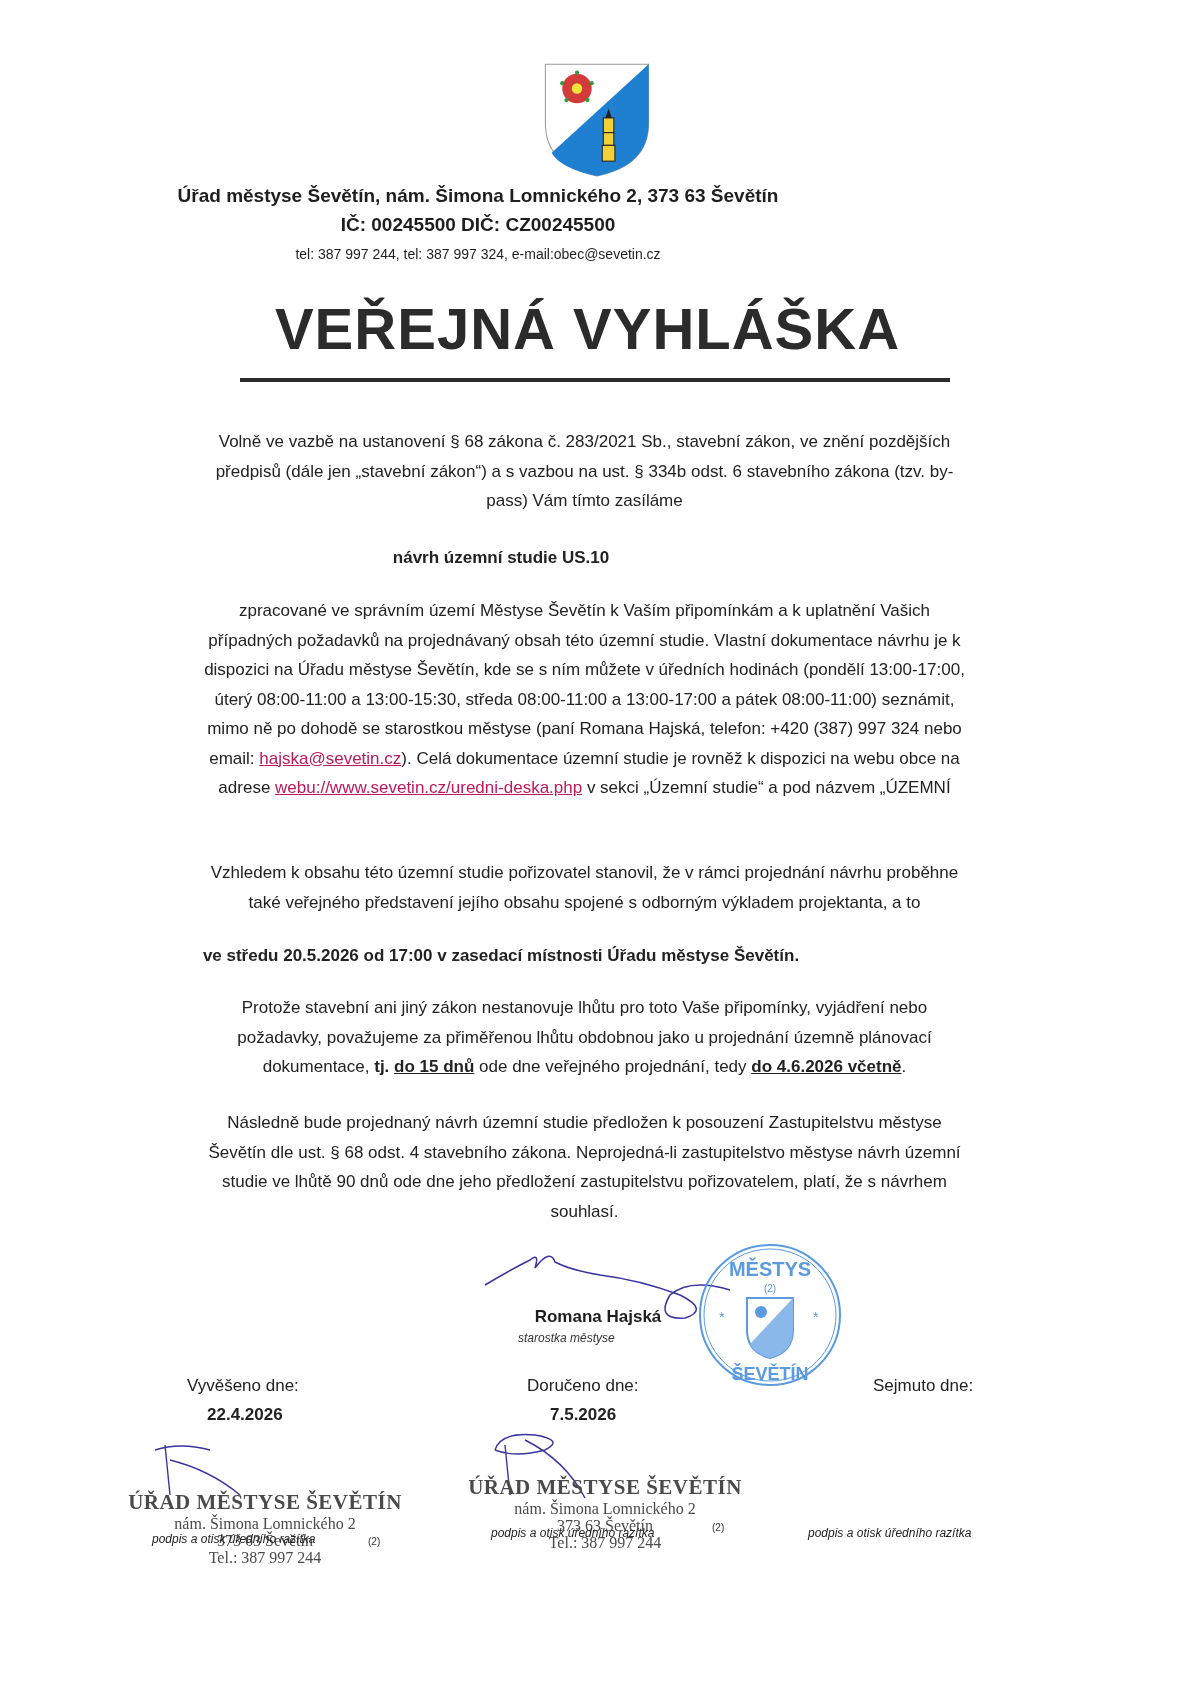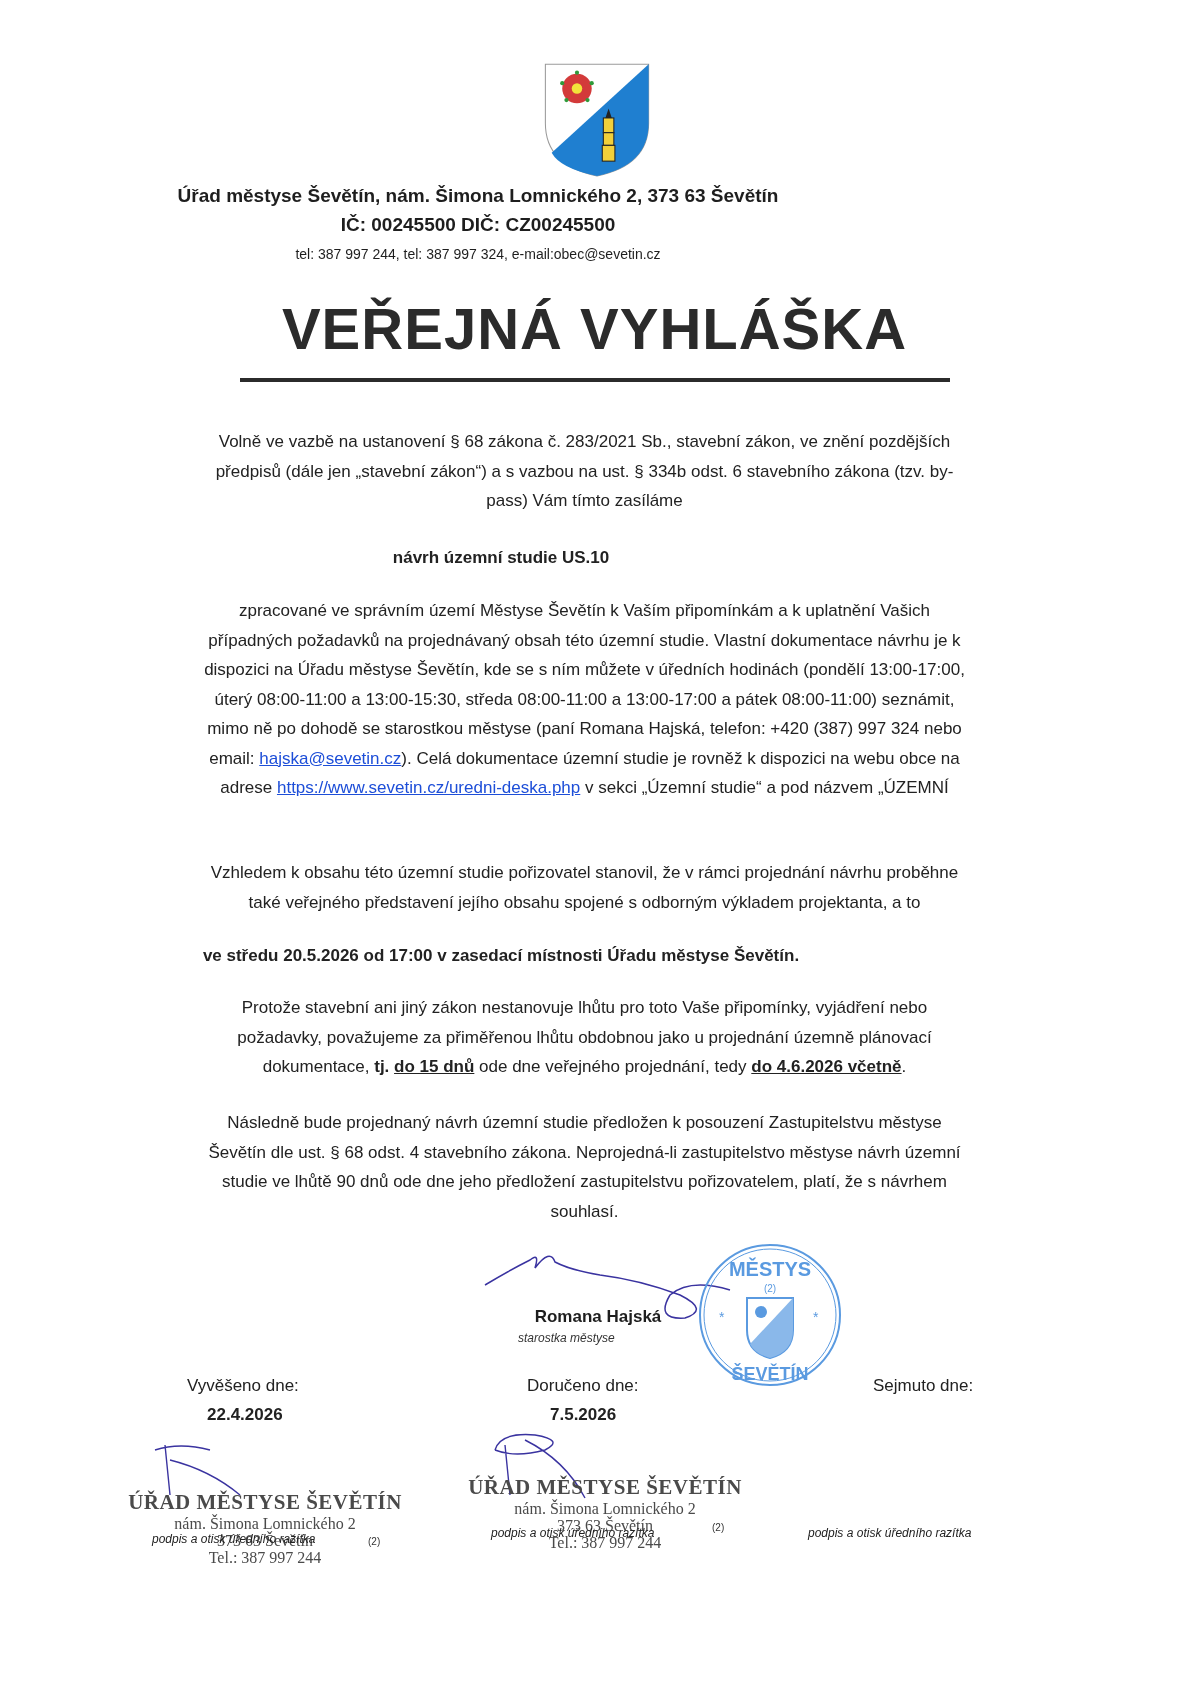--- a/index.html
+++ b/index.html
@@ -11,35 +11,35 @@
 
   
   .coa { position: absolute; left: 538px; top: 60px; width: 118px; height: 118px; }
 
   .header { position: absolute; left: 0; width: 956px; text-align: center; }
   .h-line1 { top: 185px; font-size: 19px; font-weight: bold; }
   .h-line2 { top: 214px; font-size: 19px; font-weight: bold; }
   .h-line3 { top: 246px; font-size: 14px; }
 
   .title {
-    position: absolute; left: 242px; top: 300px; width: 705px;
+    position: absolute; left: 235px; top: 300px; width: 705px;
     text-align: center; font-size: 58px; font-weight: bold; letter-spacing: 1px;
     color: #2b2b2b; line-height: 1;
   }
   .title-rule { position: absolute; left: 240px; top: 378px; width: 710px; height: 4px; background: #2b2b2b; }
 
   .para {
     position: absolute; left: 137px; width: 895px;
     font-size: 17px; line-height: 29.5px; color: #222; text-align: center;
   }
   .center-bold {
     position: absolute; left: 0; width: 1002px; text-align: center;
     font-size: 17px; font-weight: bold; color: #222;
   }
-  a.link { color: #1d4ed8; text-decoration: underline; }
+  a.link { color: #be185d; text-decoration: underline; }
   .bu { font-weight: bold; text-decoration: underline; }
   .b { font-weight: bold; }
 
   .sig-scribble { position: absolute; left: 480px; top: 1240px; width: 260px; height: 90px; }
   .stamp { position: absolute; left: 695px; top: 1240px; width: 150px; height: 150px; }
   .signer-name { position: absolute; left: 518px; top: 1307px; width: 160px; text-align: center; font-size: 17px; font-weight: bold; }
   .signer-role { position: absolute; left: 518px; top: 1331px; width: 160px; text-align: left; font-size: 12px; font-style: italic; color: #333; }
 
   .date-label { position: absolute; top: 1376px; font-size: 17px; color: #222; }
   .date-val { position: absolute; top: 1405px; font-size: 17px; font-weight: bold; color: #222; }
@@ -87,21 +87,21 @@
 
   <div class="center-bold" style="top:548px;">návrh územní studie US.10</div>
 
   <div class="para" style="top:596px;">
     <div>zpracované ve správním území Městyse Ševětín k Vaším připomínkám a k uplatnění Vašich</div>
     <div>případných požadavků na projednávaný obsah této územní studie.  Vlastní dokumentace návrhu je k</div>
     <div>dispozici na Úřadu městyse Ševětín, kde se s ním můžete v úředních hodinách (pondělí 13:00-17:00,</div>
     <div>úterý 08:00-11:00 a 13:00-15:30, středa 08:00-11:00 a 13:00-17:00 a pátek 08:00-11:00) seznámit,</div>
     <div>mimo ně po dohodě se starostkou městyse (paní Romana Hajská, telefon: +420 (387) 997 324 nebo</div>
     <div><span>email: </span><a class="link">hajska@sevetin.cz</a><span>). Celá dokumentace územní studie je rovněž k dispozici na webu obce na</span></div>
-    <div><span>adrese </span><a class="link">https://www.sevetin.cz/uredni-deska.php</a><span> v sekci „Územní studie“ a pod názvem „ÚZEMNÍ</span></div>
+    <div><span>adrese </span><a class="link">webu://www.sevetin.cz/uredni-deska.php</a><span> v sekci „Územní studie“ a pod názvem „ÚZEMNÍ</span></div>
   </div>
 
   <div class="para" style="top:858px;">
     <div>Vzhledem k obsahu této územní studie pořizovatel stanovil, že v rámci projednání návrhu proběhne</div>
     <div>také veřejného představení jejího obsahu spojené s odborným výkladem projektanta, a to</div>
   </div>
 
   <div class="center-bold" style="top:946px;">ve středu 20.5.2026 od 17:00 v zasedací místnosti Úřadu městyse Ševětín.</div>
 
   <div class="para" style="top:993px;">

